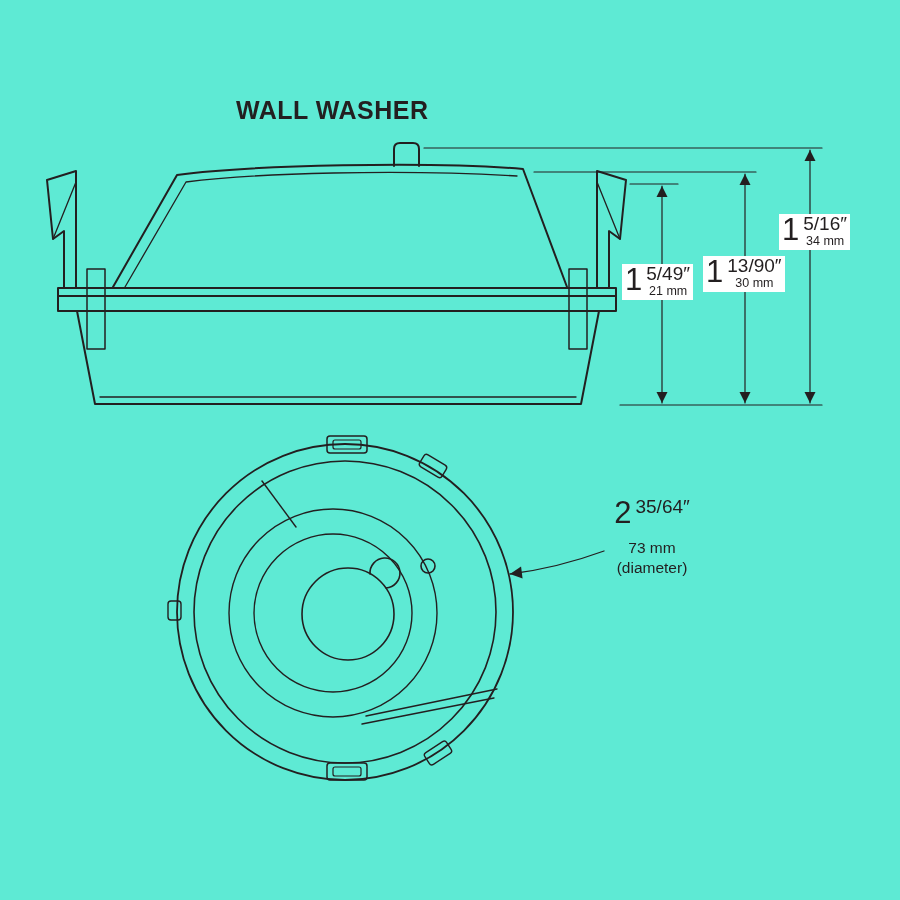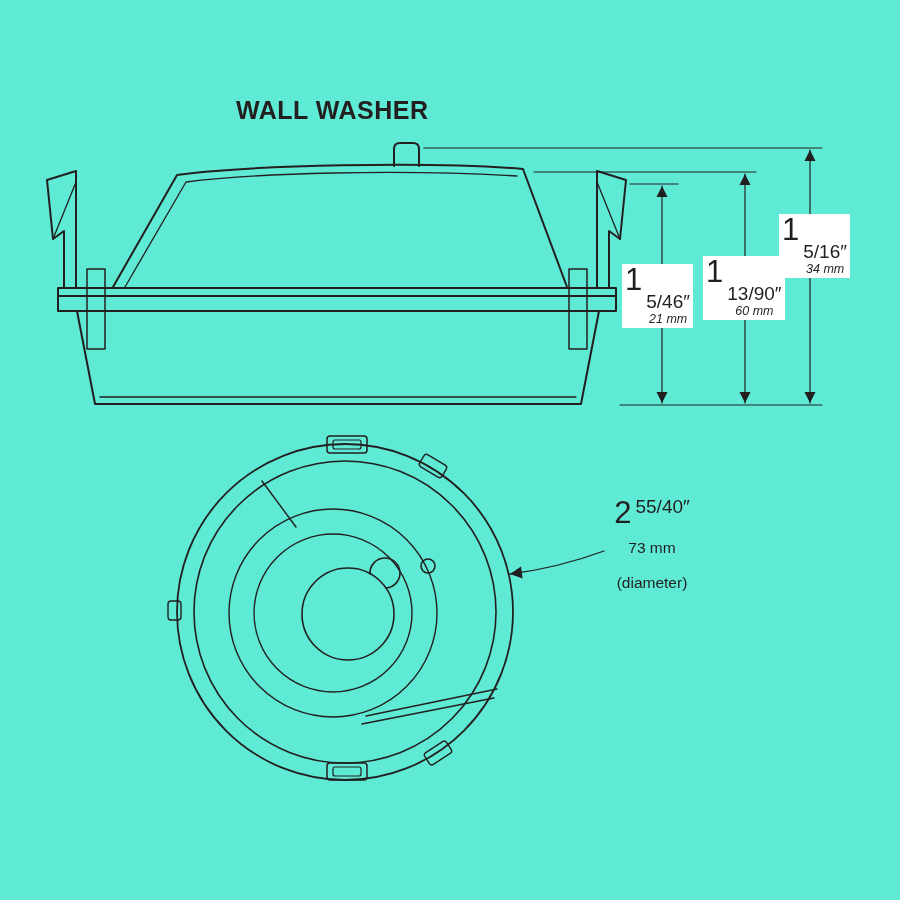--- a/index.html
+++ b/index.html
@@ -43,30 +43,28 @@
     z-index: 2;
   }
   .dim-whole {
     font-size: 31px;
     line-height: 1;
   }
   .dim-col {
     display: flex;
     flex-direction: column;
     align-items: center;
-    margin-top: 28px;
   }
   .dim-frac {
     font-size: 19px;
     line-height: 1.05;
   }
   .dim-mm {
     font-size: 12.5px;
     line-height: 1.25;
-    font-style: italic;
   }
   .dia-label {
     position: absolute;
     left: 596px;
     top: 497px;
     width: 112px;
     text-align: center;
     z-index: 2;
   }
   .dia-main {
@@ -74,21 +72,21 @@
     align-items: flex-start;
     justify-content: center;
     gap: 4px;
   }
   .dia-mm {
     font-size: 15.5px;
     margin-top: 11px;
   }
   .dia-note {
     font-size: 15.5px;
-    margin-top: 17px;
+    margin-top: 2px;
   }
 </style>
 </head>
 <body>
 
 <div id="stage">
 
   <svg id="lineart" width="900" height="900" viewBox="0 0 900 900">
     <defs>
       <marker id="arr" viewBox="0 0 12 12" refX="11" refY="6" markerWidth="11" markerHeight="11" orient="auto-start-reverse">
@@ -160,43 +158,43 @@
 
       <path stroke-width="1.3" d="M604,551 C 574,562 542,570 510,574" marker-end="url(#arr)"></path>
     </g>
   </svg>
 
   <div class="page-title">WALL WASHER</div>
 
   <div class="dim-label" style="left:622px; top:264px;">
     <span class="dim-whole">1</span>
     <span class="dim-col">
-      <span class="dim-frac">5/46″</span>
+      <span class="dim-frac">5/49″</span>
       <span class="dim-mm">21 mm</span>
     </span>
   </div>
 
   <div class="dim-label" style="left:703px; top:256px;">
     <span class="dim-whole">1</span>
     <span class="dim-col">
       <span class="dim-frac">13/90″</span>
-      <span class="dim-mm">60 mm</span>
+      <span class="dim-mm">30 mm</span>
     </span>
   </div>
 
   <div class="dim-label" style="left:779px; top:214px;">
     <span class="dim-whole">1</span>
     <span class="dim-col">
       <span class="dim-frac">5/16″</span>
       <span class="dim-mm">34 mm</span>
     </span>
   </div>
 
   <div class="dia-label">
     <div class="dia-main">
       <span class="dim-whole">2</span>
-      <span class="dim-frac">55/40″</span>
+      <span class="dim-frac">35/64″</span>
     </div>
     <div class="dia-mm">73 mm</div>
     <div class="dia-note">(diameter)</div>
   </div>
 
 </div>
 
 </body></html>

